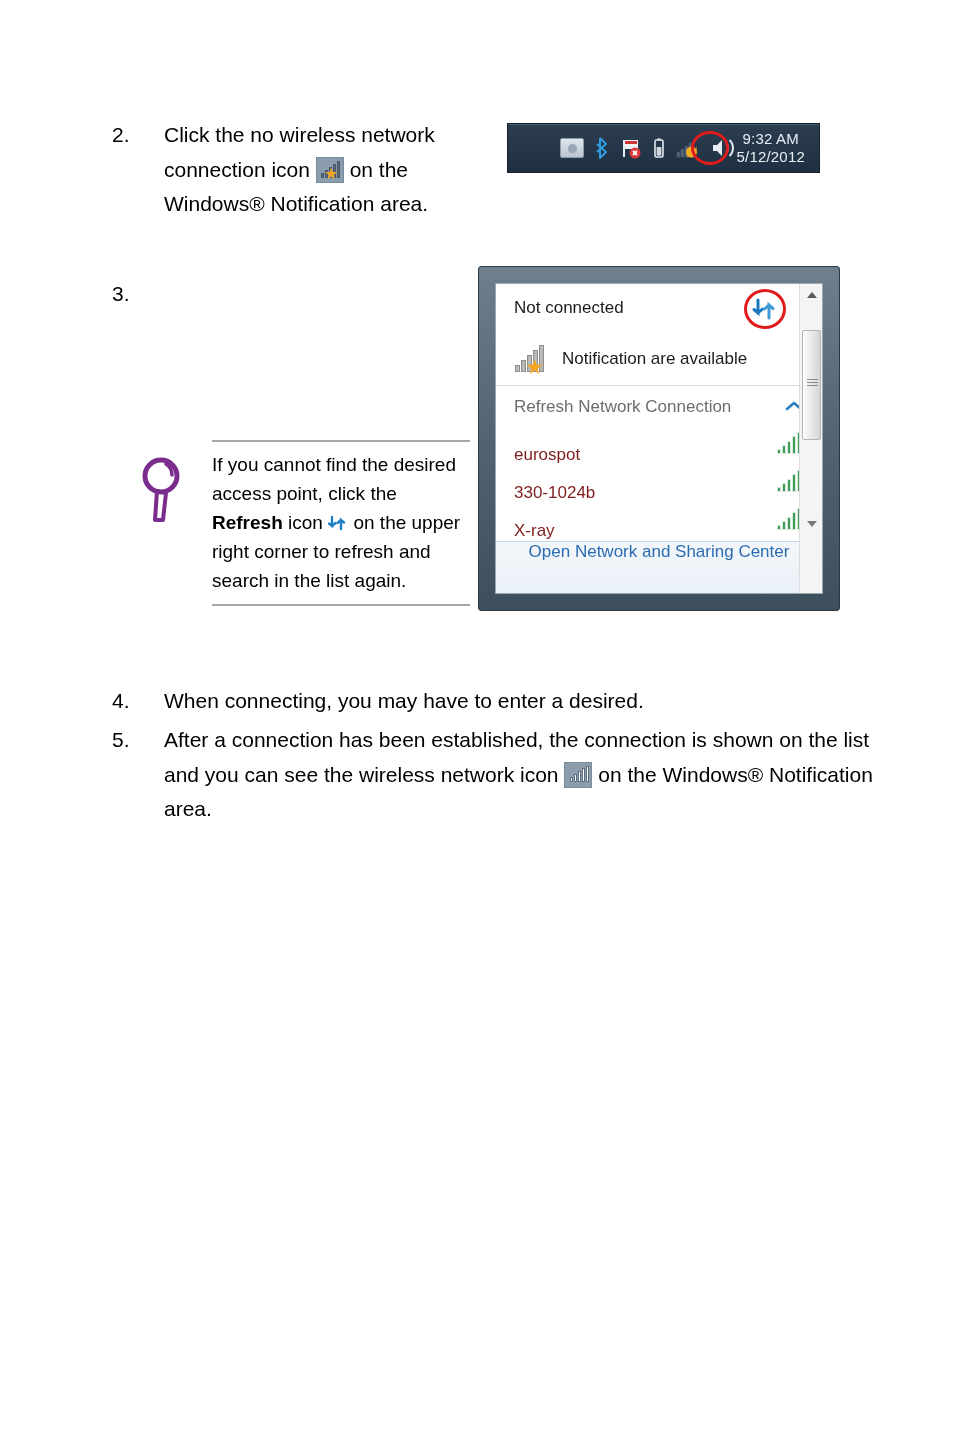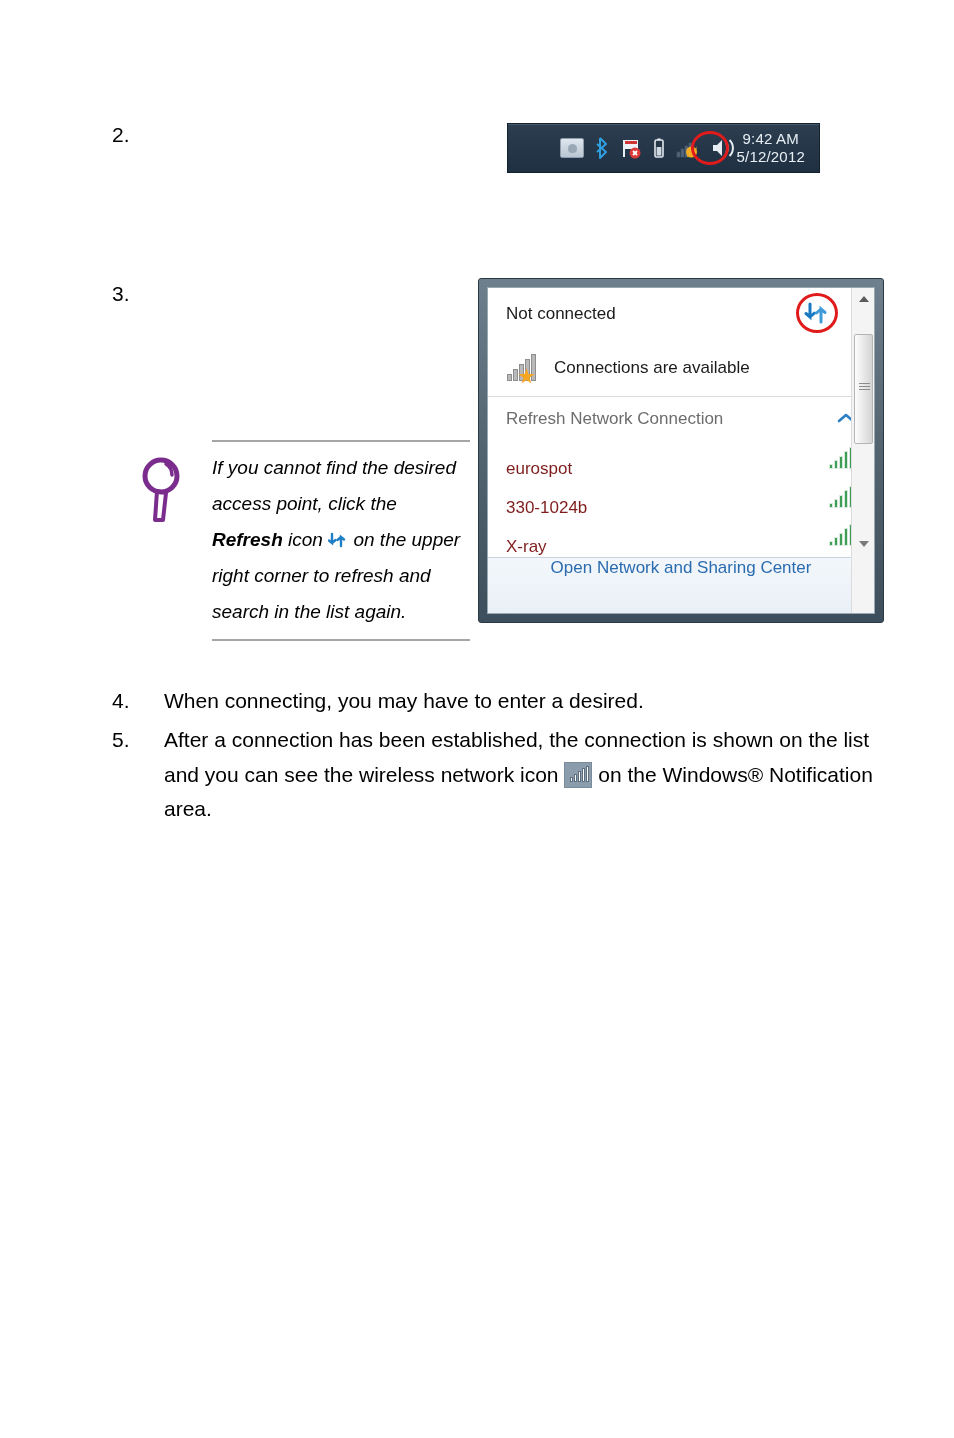--- a/index.html
+++ b/index.html
@@ -109,24 +109,23 @@
     left: 136px; top: 440px;
     width: 338px;
   }
   #note .rule {
     height: 2px; background: #a6a6a6; margin-left: 76px; width: 258px;
   }
   #note .note-inner { display: flex; padding-top: 8px; }
   #note .note-icon { flex: 0 0 76px; padding-top: 4px; }
   #note .note-text {
     font-size: 19px;
-    line-height: 36px;
+    line-height: 29px;
     width: 258px;
     color: #000;
-    font-style: italic;
   }
   #note .note-text b { font-weight: bold; }
   #note .rule-bottom {
     height: 2px; background: #a6a6a6; margin-left: 76px; width: 258px; margin-top: 9px;
   }
 
   
   #tray-shot {
     position: absolute;
     left: 507px; top: 123px;
@@ -172,26 +171,26 @@
     color: #e8eef4;
     font-size: 15px;
     line-height: 18px;
     text-align: center;
     letter-spacing: .2px;
   }
 
   
   #net-shot {
     position: absolute;
-    left: 478px; top: 278px;
-    width: 406px; height: 345px;
+    left: 478px; top: 266px;
+    width: 362px; height: 345px;
     background: linear-gradient(180deg,#6e7f8e 0%, #51646f 50%, #3d4f5c 100%);
     border: 1px solid #2b3942;
     border-radius: 3px;
-    padding: 8px;
+    padding: 16px;
   }
   #net-shot .inner {
     width: 100%; height: 100%;
     background: #ffffff;
     border: 1px solid #9aa8b2;
     position: relative;
     overflow: hidden;
     display: flex;
     flex-direction: column;
   }
@@ -325,20 +324,34 @@
   #footer .fo-page { color: #000; }
   #footer .fo-title { margin-left: auto; font-weight: bold; color: #000; }
 </style>
 </head>
 <body>
 
 <div class="page">
 
   <div class="step" id="step2">
     <div class="step-num">2.</div>
+    <div class="step-body">
+      <span>Click the no wireless network connection icon</span>
+      <span class="inline-icon icon-nowifi">
+        <span class="bars">
+            <i></i>
+            <i></i>
+            <i></i>
+            <i></i>
+            <i></i>
+          </span>
+        <span class="star"></span>
+      </span>
+      <span>on the Windows® Notification area.</span>
+    </div>
   </div>
 
   <div class="step" id="step3">
     <div class="step-num">3.</div>
   </div>
 
   <div id="note">
     <div class="rule"></div>
     <div class="note-inner">
       <div class="note-icon">
@@ -410,38 +423,38 @@
           <path d="M3 8 L7 8 L12 3 L12 19 L7 14 L3 14 Z" fill="#e6ecf2"></path>
           <path d="M16 6 a7 7 0 0 1 0 10" fill="none" stroke="#e6ecf2" stroke-width="2"></path>
           <path d="M19.5 3 a11 11 0 0 1 0 16" fill="none" stroke="#e6ecf2" stroke-width="2"></path>
         </svg>
       </span>
 
       <span class="red-ring"></span>
     </div>
 
     <div class="clock">
-      <div>9:42 AM</div>
+      <div>9:32 AM</div>
       <div>5/12/2012</div>
     </div>
   </div>
 
   <div id="net-shot">
     <div class="inner">
 
       <div class="np-header">
         <span>Not connected</span>
       </div>
 
       <div class="np-avail">
         <span class="icon-avail">
           <span class="bars"><i></i><i></i><i></i><i></i><i></i></span>
           <span class="star"></span>
         </span>
-        <span>Connections are available</span>
+        <span>Notification are available</span>
       </div>
 
       <div class="np-group">
         <span>Refresh Network Connection</span>
         <span class="chev">
           <svg width="20" height="12" viewBox="0 0 20 12" aria-hidden="true">
             <path d="M3 9 L10 3 L17 9" fill="none" stroke="#2b7fc4" stroke-width="2.6" stroke-linecap="round" stroke-linejoin="round"></path>
           </svg>
         </span>
       </div>

